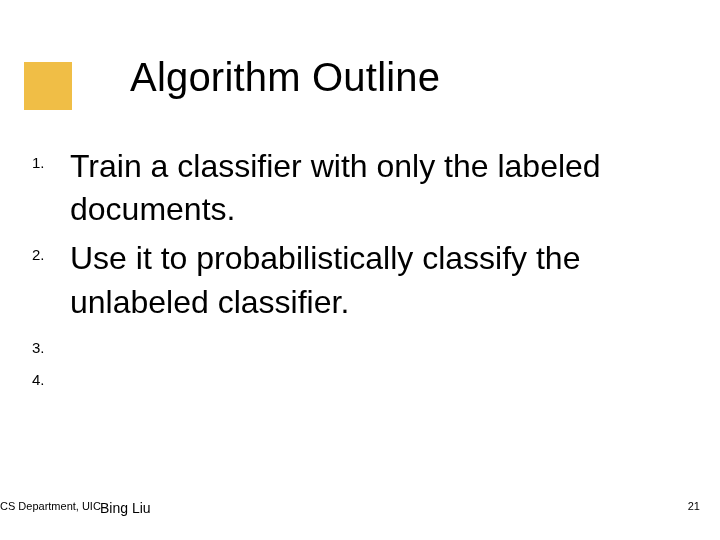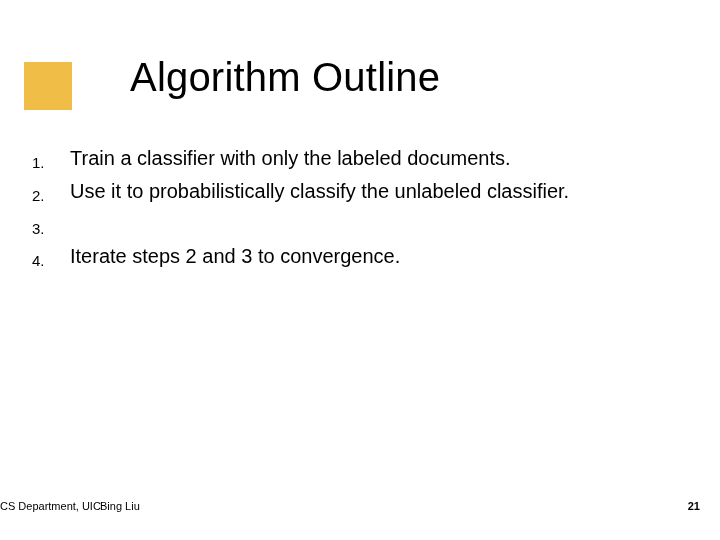--- a/index.html
+++ b/index.html
@@ -41,46 +41,45 @@
     align-items: flex-start;
     margin-bottom: 6px;
   }
   .num {
     width: 38px;
     flex-shrink: 0;
     font-size: 15px;
     padding-top: 9px;
   }
   .txt {
-    font-size: 20px;
+    font-size: 32px;
     line-height: 1.35;
   }
   .footer {
     position: absolute;
     bottom: 22px;
     left: 0;
     right: 0;
     height: 18px;
   }
   .foot-left {
     position: absolute;
     left: 100px;
-    font-size: 11px;
+    font-size: 14px;
   }
   .foot-center {
     position: absolute;
     left: 0;
     right: 0;
     font-size: 11px;
   }
   .foot-right {
     position: absolute;
     right: 20px;
     font-size: 11px;
-    font-weight: bold;
   }
 </style>
 </head>
 <body>
 
 <div class="accent-box"></div>
 <div class="title">Algorithm Outline</div>
 
 <div class="content">
   <div class="item">
@@ -89,21 +88,20 @@
   </div>
   <div class="item">
     <div class="num">2.</div>
     <div class="txt">Use it to probabilistically classify the unlabeled classifier.</div>
   </div>
   <div class="item">
     <div class="num">3.</div>
   </div>
   <div class="item">
     <div class="num">4.</div>
-    <div class="txt">Iterate steps 2 and 3 to convergence.</div>
   </div>
 </div>
 
 <div class="footer">
   <div class="foot-left">Bing Liu</div>
   <div class="foot-center">CS Department, UIC</div>
   <div class="foot-right">21</div>
 </div>
 
 </body></html>

